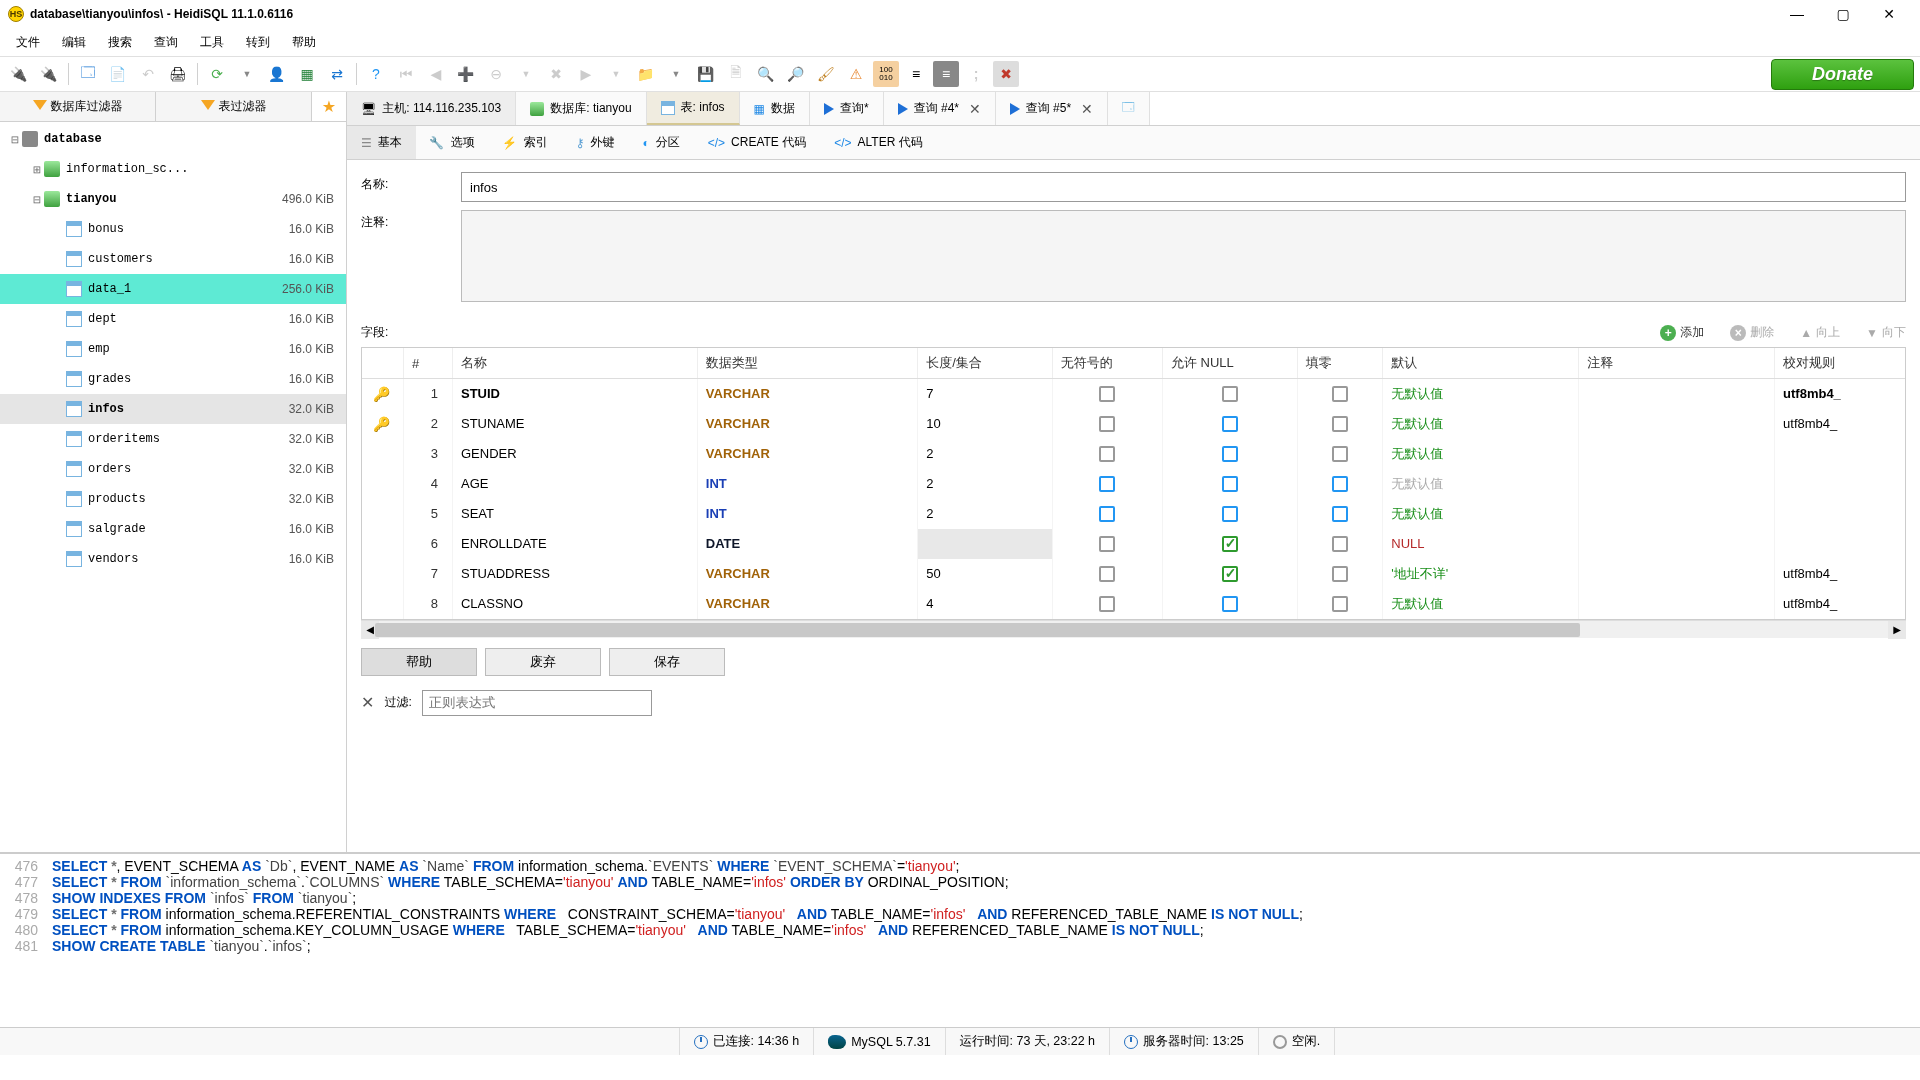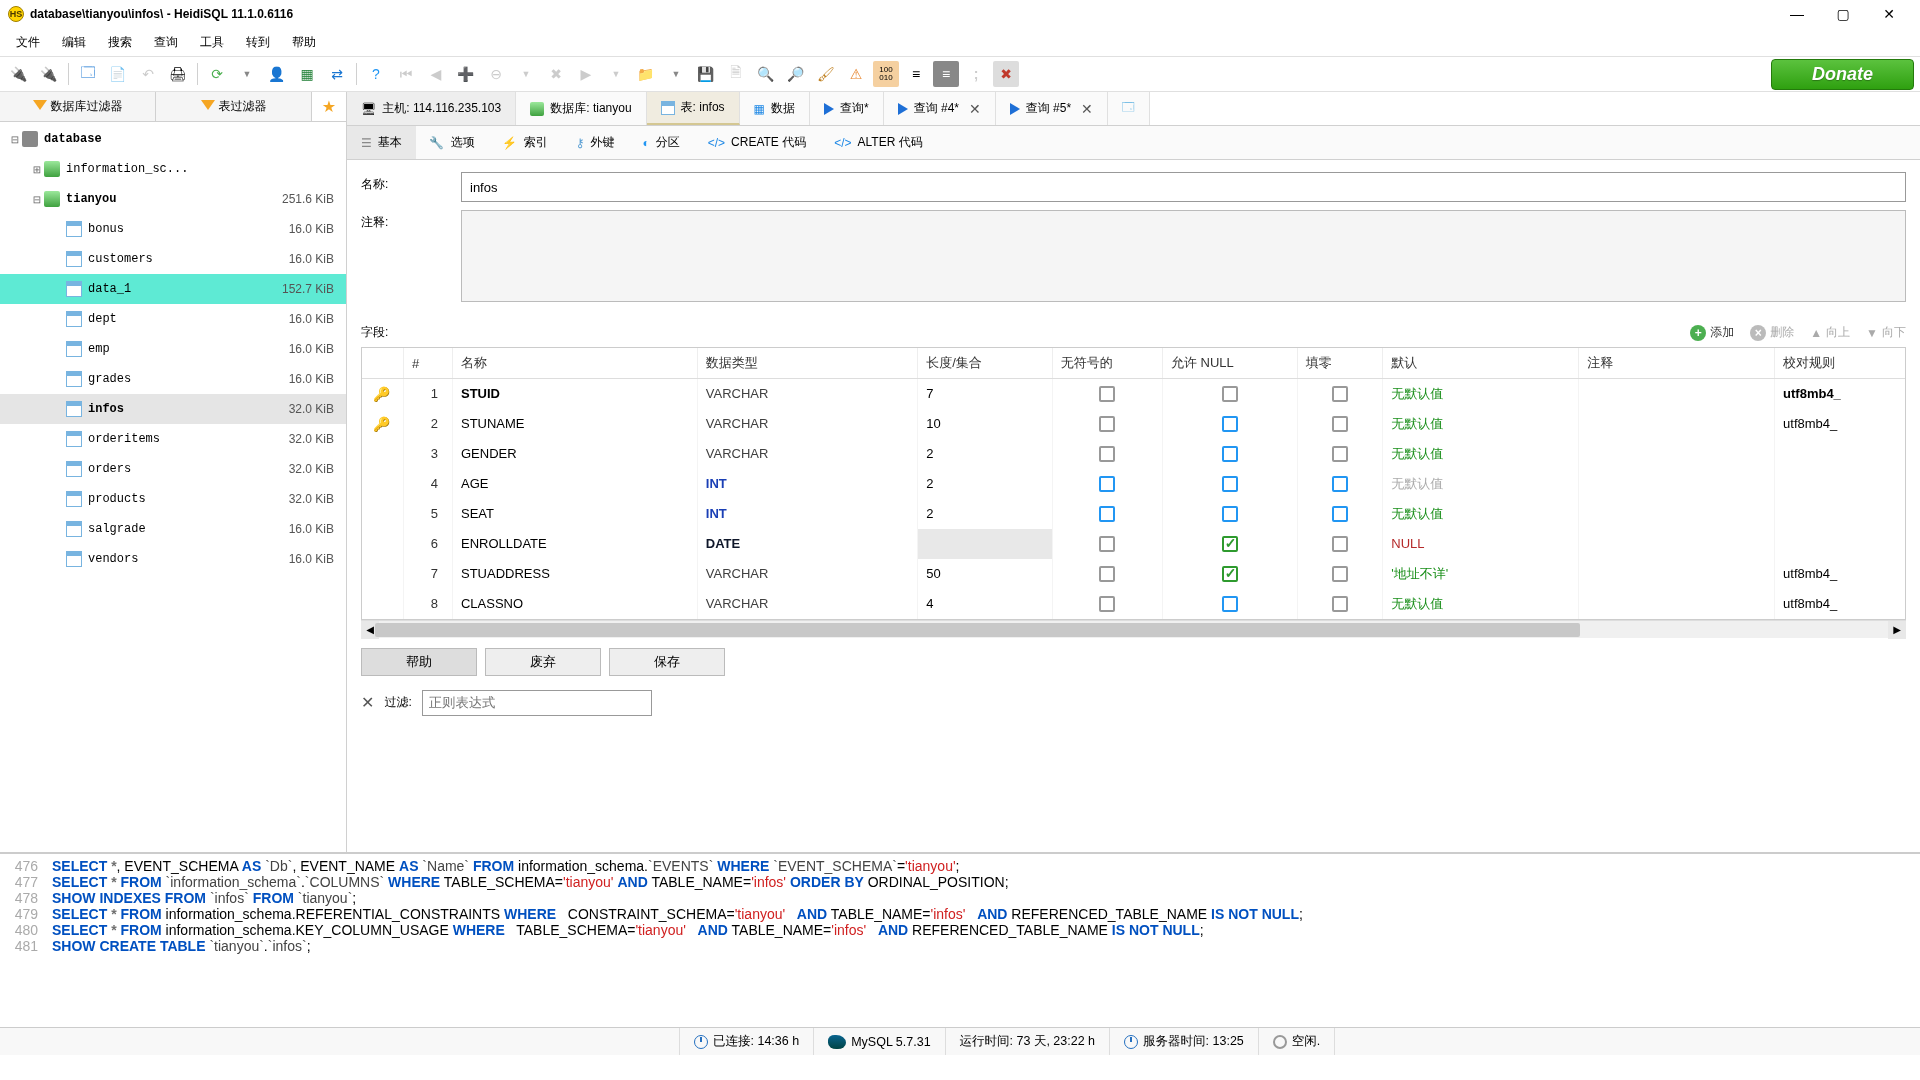--- a/index.html
+++ b/index.html
@@ -42,33 +42,33 @@
 .main-tab.hostactive { background:#eee;}
 .main-tab .x { font-size:14px; color:#555; padding-left:4px;}
 .sub-tabs { display:flex; height:34px; border-bottom:1px solid #d0d0d0; background:#fafafa; }
 .sub-tab { display:flex; align-items:center; gap:6px; padding:0 14px; cursor:pointer; }
 .sub-tab.active { background:#e8e8e8; }
 .form-area { padding:12px 14px 8px; }
 .form-row { display:flex; align-items:flex-start; margin-bottom:8px; }
 .form-row label { width:100px; padding-top:4px; }
 .form-row input[type=text] { flex:1; height:30px; padding:0 8px; border:1px solid #999; background:#fff; font-size:13px;}
 .form-row textarea { flex:1; height:92px; padding:6px 8px; border:1px solid #bbb; background:#f5f5f5; resize:none; font-size:13px;}
-.fields-bar { display:flex; align-items:center; padding:6px 14px; gap:16px; }
+.fields-bar { display:flex; align-items:center; padding:6px 14px; gap:26px; }
 .fields-bar .lbl { margin-right:auto; }
 .fields-bar .act { display:flex; align-items:center; gap:4px; cursor:pointer; color:#333;}
 .fields-bar .act.gray { color:#aaa; }
 .icon-circle { width:16px; height:16px; border-radius:50%; display:flex; align-items:center; justify-content:center; color:#fff; font-weight:bold; font-size:12px;}
 .ic-green { background:#4caf50;} .ic-gray { background:#bbb;}
 .grid-wrap { margin:0 14px; border:1px solid #ccc; overflow-x:auto; }
 .grid { width:1560px; border-collapse:collapse; font-size:13px; }
 .grid th { background:#fff; text-align:left; padding:6px 8px; border-bottom:1px solid #ddd; border-right:1px solid #eee; font-weight:normal; color:#333; position:sticky; top:0;}
 .grid td { padding:5px 8px; border-right:1px solid #f4f4f4; height:30px; vertical-align:middle;}
 .grid td.num { text-align:right; padding-right:14px; color:#333;}
 .grid td.key { width:26px; text-align:center;}
-.grid td.varchar { color:#404040; font-weight:normal;}
+.grid td.varchar { color:#a16207; font-weight:bold;}
 .grid td.int { color:#1a3fb5; font-weight:bold;}
 .grid td.date { color:#0f172a; font-weight:bold;}
 .grid td.pk { font-weight:bold;}
 .grid td.def-noval { color:#1a8f1a;}
 .grid td.def-null { color:#b52a2a;}
 .grid td.def-gray { color:#aaa;}
 .cb { width:16px; height:16px; border:2px solid #999; border-radius:2px; display:inline-block; vertical-align:middle;}
 .cb.blue { border-color:#2196f3;}
 .cb.checked { border-color:#2e9a2e; background:#fff; position:relative;}
 .cb.checked::after { content:"✓"; color:#2e9a2e; position:absolute; top:-3px; left:1px; font-size:14px; font-weight:bold;}
@@ -195,42 +195,42 @@
     <span class="expander">⊞</span>
     <span class="icon db-icon"></span>
     <span class="label">information_sc...</span>
     <span class="size"></span>
   </div>
         <div class="tree-row bold">
     <span class="indent1"></span>
     <span class="expander">⊟</span>
     <span class="icon db-icon"></span>
     <span class="label">tianyou</span>
-    <span class="size">251.6 KiB</span>
+    <span class="size">496.0 KiB</span>
   </div>
         <div class="tree-row ">
       <span class="indent2"></span>
           <span class="expander"></span>
       <span class="icon tbl-icon"></span>
       <span class="label">bonus</span>
       <span class="size">16.0 KiB</span>
     </div>
         <div class="tree-row ">
       <span class="indent2"></span>
           <span class="expander"></span>
       <span class="icon tbl-icon"></span>
       <span class="label">customers</span>
       <span class="size">16.0 KiB</span>
     </div>
         <div class="tree-row hl " style="background:#5eead4">
       <span class="indent2"></span>
           <span class="expander"></span>
       <span class="icon tbl-icon"></span>
       <span class="label">data_1</span>
-      <span class="size">152.7 KiB</span>
+      <span class="size">256.0 KiB</span>
     </div>
         <div class="tree-row ">
       <span class="indent2"></span>
           <span class="expander"></span>
       <span class="icon tbl-icon"></span>
       <span class="label">dept</span>
       <span class="size">16.0 KiB</span>
     </div>
         <div class="tree-row ">
       <span class="indent2"></span>

